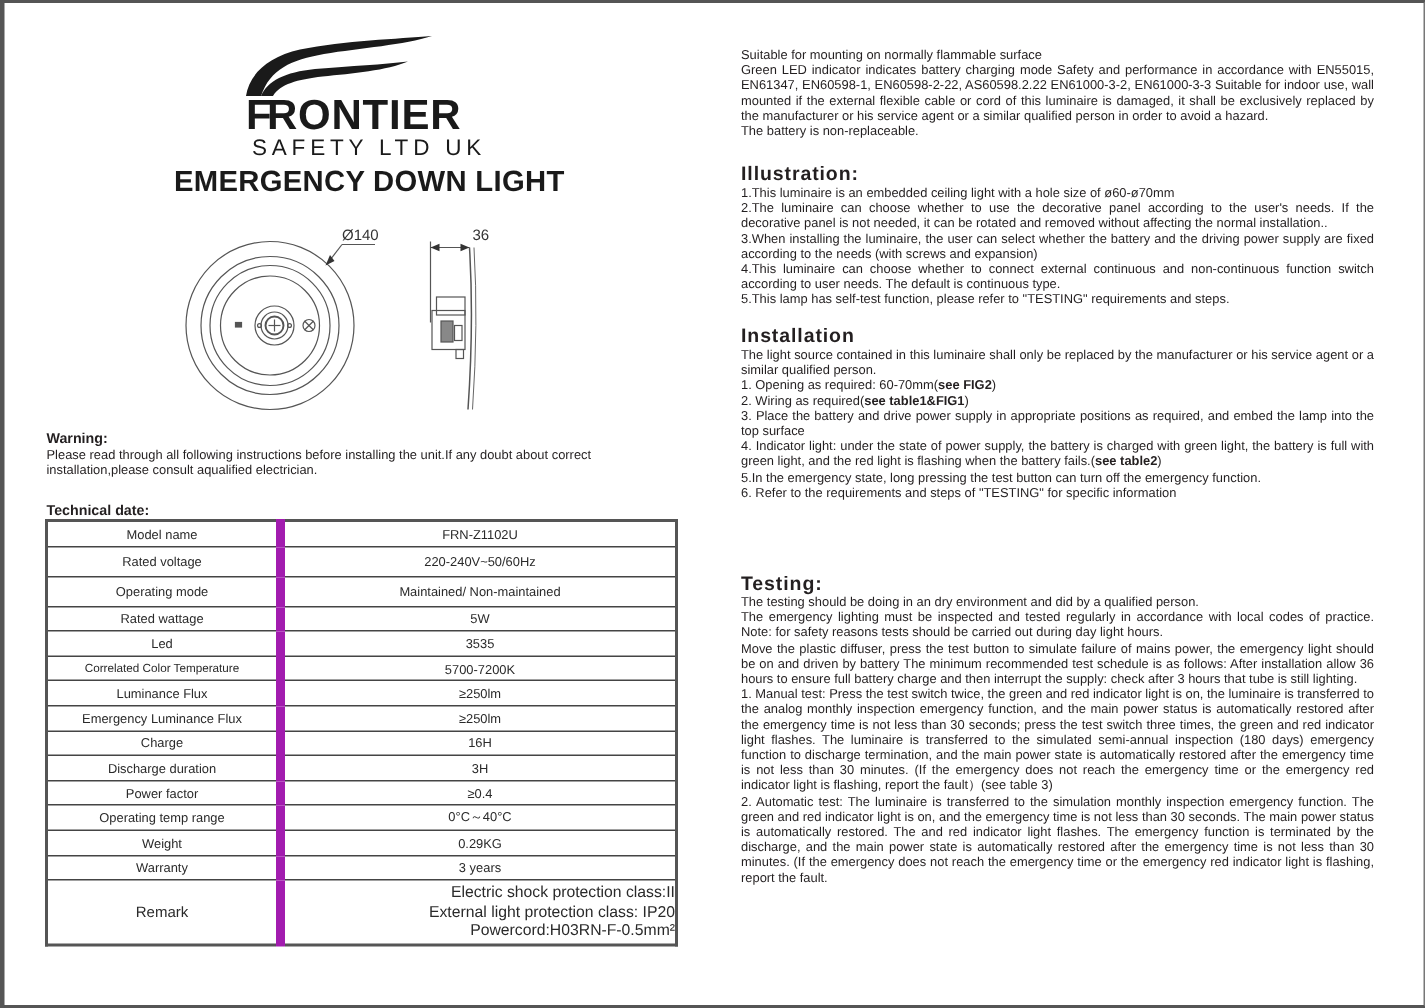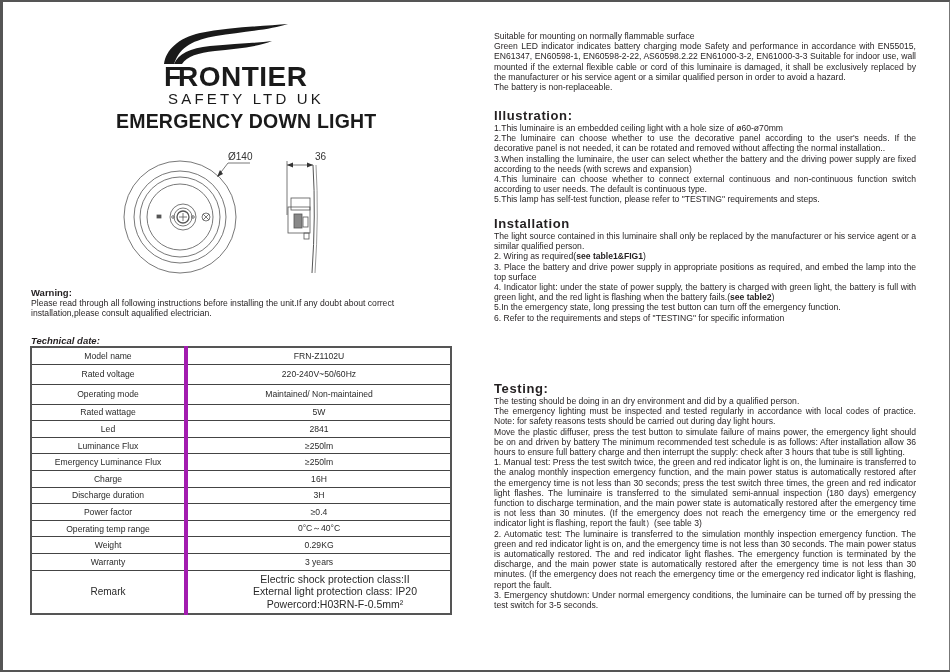--- a/index.html
+++ b/index.html
@@ -13,29 +13,29 @@
   .logo-word .f-gap { display: inline-block; width: 14px; }
   .logo-sub { position: absolute; left: 8px; top: 66px; font-size: 15px; letter-spacing: 3.2px; color: #1a1a1a; white-space: nowrap; }
 
   .doc-title { position: absolute; left: 116px; top: 110px; font-size: 19.5px; font-weight: bold; color: #1a1a1a; letter-spacing: 0.2px; }
 
   .drawing { position: absolute; left: 110px; top: 145px; width: 230px; height: 135px; }
 
   .warning-title { position: absolute; left: 31px; top: 287px; font-size: 9.5px; font-weight: bold; }
   .warning-text { position: absolute; left: 31px; top: 298px; width: 420px; font-size: 8.6px; line-height: 10.3px; }
 
-  .tech-title { position: absolute; left: 31px; top: 335px; font-size: 9.5px; font-weight: bold; font-style: italic; }
+  .tech-title { position: absolute; left: 31px; top: 335px; font-size: 9.5px; font-weight: bold; }
 
   .spec-table { position: absolute; left: 30px; top: 346px; width: 422px; border-collapse: collapse; font-size: 8.6px; }
   .spec-table td { border: 1px solid #444; text-align: center; padding: 0; height: 15.6px; color: #2a2a2a; }
   .spec-table tr.tall td { height: 19px; }
-  .spec-table td.k { width: 152px; border-right: 4px solid #a21caf; }
+  .spec-table td.k { width: 152px; border-right: 6px solid #a21caf; }
   .spec-table td.k.small { font-size: 7.8px; }
   .spec-table tr.remark td { height: 42px; }
-  .spec-table .remark-val { text-align: center; font-size: 10.5px; line-height: 12.6px; padding-left: 32px; }
+  .spec-table .remark-val { text-align: right; font-size: 10.5px; line-height: 12.6px; padding-left: 32px; }
   .spec-table { border: 2px solid #555; }
 
   
   .rc { position: absolute; left: 494px; width: 422px; font-size: 8.6px; line-height: 10.2px; color: #231f20; }
   .rc p { margin: 0; text-align: justify; }
   .rc h2 { margin: 0; font-size: 13px; font-weight: bold; letter-spacing: 0.6px; line-height: 15px; }
   .intro { top: 31px; }
   .illus { top: 108px; }
   .install { top: 216px; }
   .testing { top: 337px; margin-top: 44px; }
@@ -115,21 +115,25 @@
     <tr class="tall">
         <td class="k">Operating mode</td>
         <td>Maintained/ Non-maintained</td>
       </tr>
     <tr>
         <td class="k">Rated wattage</td>
         <td>5W</td>
       </tr>
     <tr>
         <td class="k">Led</td>
-        <td>2841</td>
+        <td>3535</td>
+      </tr>
+    <tr>
+        <td class="k small">Correlated Color Temperature</td>
+        <td>5700-7200K</td>
       </tr>
     <tr>
         <td class="k">Luminance Flux</td>
         <td>≥250lm</td>
       </tr>
     <tr>
         <td class="k">Emergency Luminance Flux</td>
         <td>≥250lm</td>
       </tr>
     <tr>
@@ -178,28 +182,28 @@
   <p>1.This luminaire is an embedded ceiling light with a hole size of ø60-ø70mm</p>
   <p>2.The luminaire can choose whether to use the decorative panel according to the user's needs. If the decorative panel is not needed, it can be rotated and removed without affecting the normal installation..</p>
   <p>3.When installing the luminaire, the user can select whether the battery and the driving power supply are fixed according to the needs (with screws and expansion)</p>
   <p>4.This luminaire can choose whether to connect external continuous and non-continuous function switch according to user needs. The default is continuous type.</p>
   <p>5.This lamp has self-test function, please refer to "TESTING" requirements and steps.</p>
 </div>
 
 <div class="rc install">
   <h2>Installation</h2>
   <p>The light source contained in this luminaire shall only be replaced by the manufacturer or his service agent or a similar qualified person.</p>
+  <p><span>1. Opening as required: 60-70mm(</span><b class="ref">see FIG2</b><span>)</span></p>
   <p><span>2. Wiring as required(</span><b class="ref">see table1&amp;FIG1</b><span>)</span></p>
   <p>3. Place the battery and drive power supply in appropriate positions as required, and embed the lamp into the top surface</p>
   <p><span>4. Indicator light: under the state of power supply, the battery is charged with green light, the battery is full with green light, and the red light is flashing when the battery fails.(</span><b class="ref">see table2</b><span>)</span></p>
   <p>5.In the emergency state, long pressing the test button can turn off the emergency function.</p>
   <p>6. Refer to the requirements and steps of "TESTING" for specific information</p>
 </div>
 
 <div class="rc testing">
   <h2>Testing:</h2>
   <p>The testing should be doing in an dry environment and did by a qualified person.</p>
   <p>The emergency lighting must be inspected and tested regularly in accordance with local codes of practice. Note: for safety reasons tests should be carried out during day light hours.</p>
   <p>Move the plastic diffuser, press the test button to simulate failure of mains power, the emergency light should be on and driven by battery The minimum recommended test schedule is as follows: After installation allow 36 hours to ensure full battery charge and then interrupt the supply: check after 3 hours that tube is still lighting.</p>
   <p>1. Manual test: Press the test switch twice, the green and red indicator light is on, the luminaire is transferred to the analog monthly inspection emergency function, and the main power status is automatically restored after the emergency time is not less than 30 seconds; press the test switch three times, the green and red indicator light flashes. The luminaire is transferred to the simulated semi-annual inspection (180 days) emergency function to discharge termination, and the main power state is automatically restored after the emergency time is not less than 30 minutes. (If the emergency does not reach the emergency time or the emergency red indicator light is flashing, report the fault）(see table 3)</p>
   <p>2. Automatic test: The luminaire is transferred to the simulation monthly inspection emergency function. The green and red indicator light is on, and the emergency time is not less than 30 seconds. The main power status is automatically restored. The and red indicator light flashes. The emergency function is terminated by the discharge, and the main power state is automatically restored after the emergency time is not less than 30 minutes. (If the emergency does not reach the emergency time or the emergency red indicator light is flashing, report the fault.</p>
-  <p>3. Emergency shutdown: Under normal emergency conditions, the luminaire can be turned off by pressing the test switch for 3-5 seconds.</p>
 </div>
 
 </body></html>

